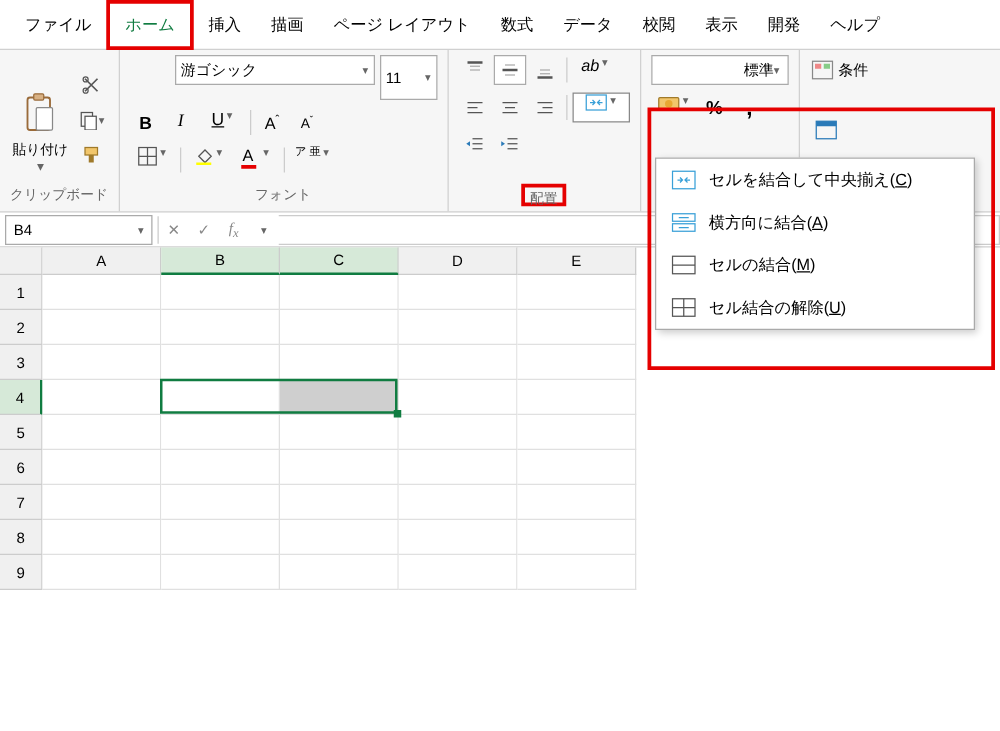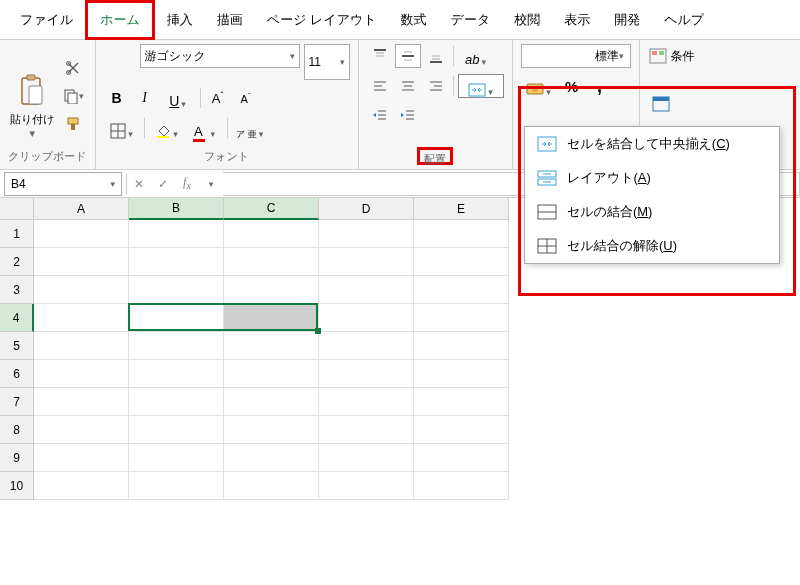--- a/index.html
+++ b/index.html
@@ -27,21 +27,21 @@
 
 .font-sel { display: flex; gap: 4px; margin-left: 36px; }
 .font-name { width: 160px; height: 24px; border: 1px solid #aaa; padding: 0 4px; font-size: 12px; background: #fff; display: flex; align-items: center; justify-content: space-between; }
 .font-size { width: 46px; height: 36px; border: 1px solid #aaa; padding: 0 4px; background: #fff; display: flex; align-items: center; justify-content: space-between; }
 
 .row { display: flex; gap: 2px; align-items: center; }
 .sep { width: 1px; height: 20px; background: #ccc; margin: 0 2px; }
 
 .btn-sq { width: 26px; height: 24px; display: flex; align-items: center; justify-content: center; border: 1px solid transparent; }
 .btn-sq.framed { border: 1px solid #aaa; background: #fff; }
-.btn-dd { width: 36px; height: 24px; display: flex; align-items: flex-end; justify-content: center; border: 1px solid transparent; gap: 2px; }
+.btn-dd { width: 36px; height: 24px; display: flex; align-items: flex-start; justify-content: center; border: 1px solid transparent; gap: 2px; }
 
 .num-fmt { width: 110px; height: 24px; border: 1px solid #aaa; background: #fff; display: flex; align-items: center; padding: 0 6px; justify-content: flex-end; font-size: 12px; }
 
 .highlight-box { position: absolute; border: 3px solid #e50000; pointer-events: none; }
 
 
 .formula-bar { display: flex; align-items: center; height: 28px; border-bottom: 1px solid #d0d0d0; }
 .name-box { width: 118px; height: 24px; border: 1px solid #aaa; margin: 0 4px; display: flex; align-items: center; padding: 0 6px; background: #fff; justify-content: space-between; }
 .fbar-btn { width: 24px; height: 24px; display: flex; align-items: center; justify-content: center; color: #888; }
 .formula-input { flex: 1; height: 24px; border: 1px solid #ccc; border-left: none; background: #fff; }
@@ -333,21 +333,21 @@
         <path d="M5 8h4m-2-2l2 2-2 2M15 8h-4m2-2l-2 2 2 2" stroke="#39a0d8" fill="none"></path>
       </svg>
     <span><span>セルを結合して中央揃え(</span><span class="u">C</span><span>)</span></span>
   </div>
   <div class="merge-menu-item">
     <svg width="20" height="16" viewBox="0 0 20 16">
         <rect x="1" y="1" width="18" height="6" fill="none" stroke="#39a0d8"></rect>
         <rect x="1" y="9" width="18" height="6" fill="none" stroke="#39a0d8"></rect>
         <path d="M6 4h8M6 12h8" stroke="#39a0d8"></path>
       </svg>
-    <span><span>レイアウト(</span><span class="u">A</span><span>)</span></span>
+    <span><span>横方向に結合(</span><span class="u">A</span><span>)</span></span>
   </div>
   <div class="merge-menu-item">
     <svg width="20" height="16" viewBox="0 0 20 16">
         <rect x="1" y="1" width="18" height="14" fill="none" stroke="#555"></rect>
         <line x1="1" y1="8" x2="19" y2="8" stroke="#555"></line>
       </svg>
     <span><span>セルの結合(</span><span class="u">M</span><span>)</span></span>
   </div>
   <div class="merge-menu-item">
     <svg width="20" height="16" viewBox="0 0 20 16">
@@ -455,24 +455,16 @@
         <div class="cell"></div>
       </div>
       <div class="grid-row">
         <div class="row-h">9</div>
         <div class="cell"></div>
         <div class="cell"></div>
         <div class="cell"></div>
         <div class="cell"></div>
         <div class="cell"></div>
       </div>
-      <div class="grid-row">
-        <div class="row-h">10</div>
-        <div class="cell"></div>
-        <div class="cell"></div>
-        <div class="cell"></div>
-        <div class="cell"></div>
-        <div class="cell"></div>
-      </div>
     </div>
   <div class="selection-border" style="left: 128px; top: 105px; width: 190px; height: 28px;"></div>
   <div class="selection-handle" style="left: 315px; top: 130px;"></div>
 </div>
 
 </body></html>

